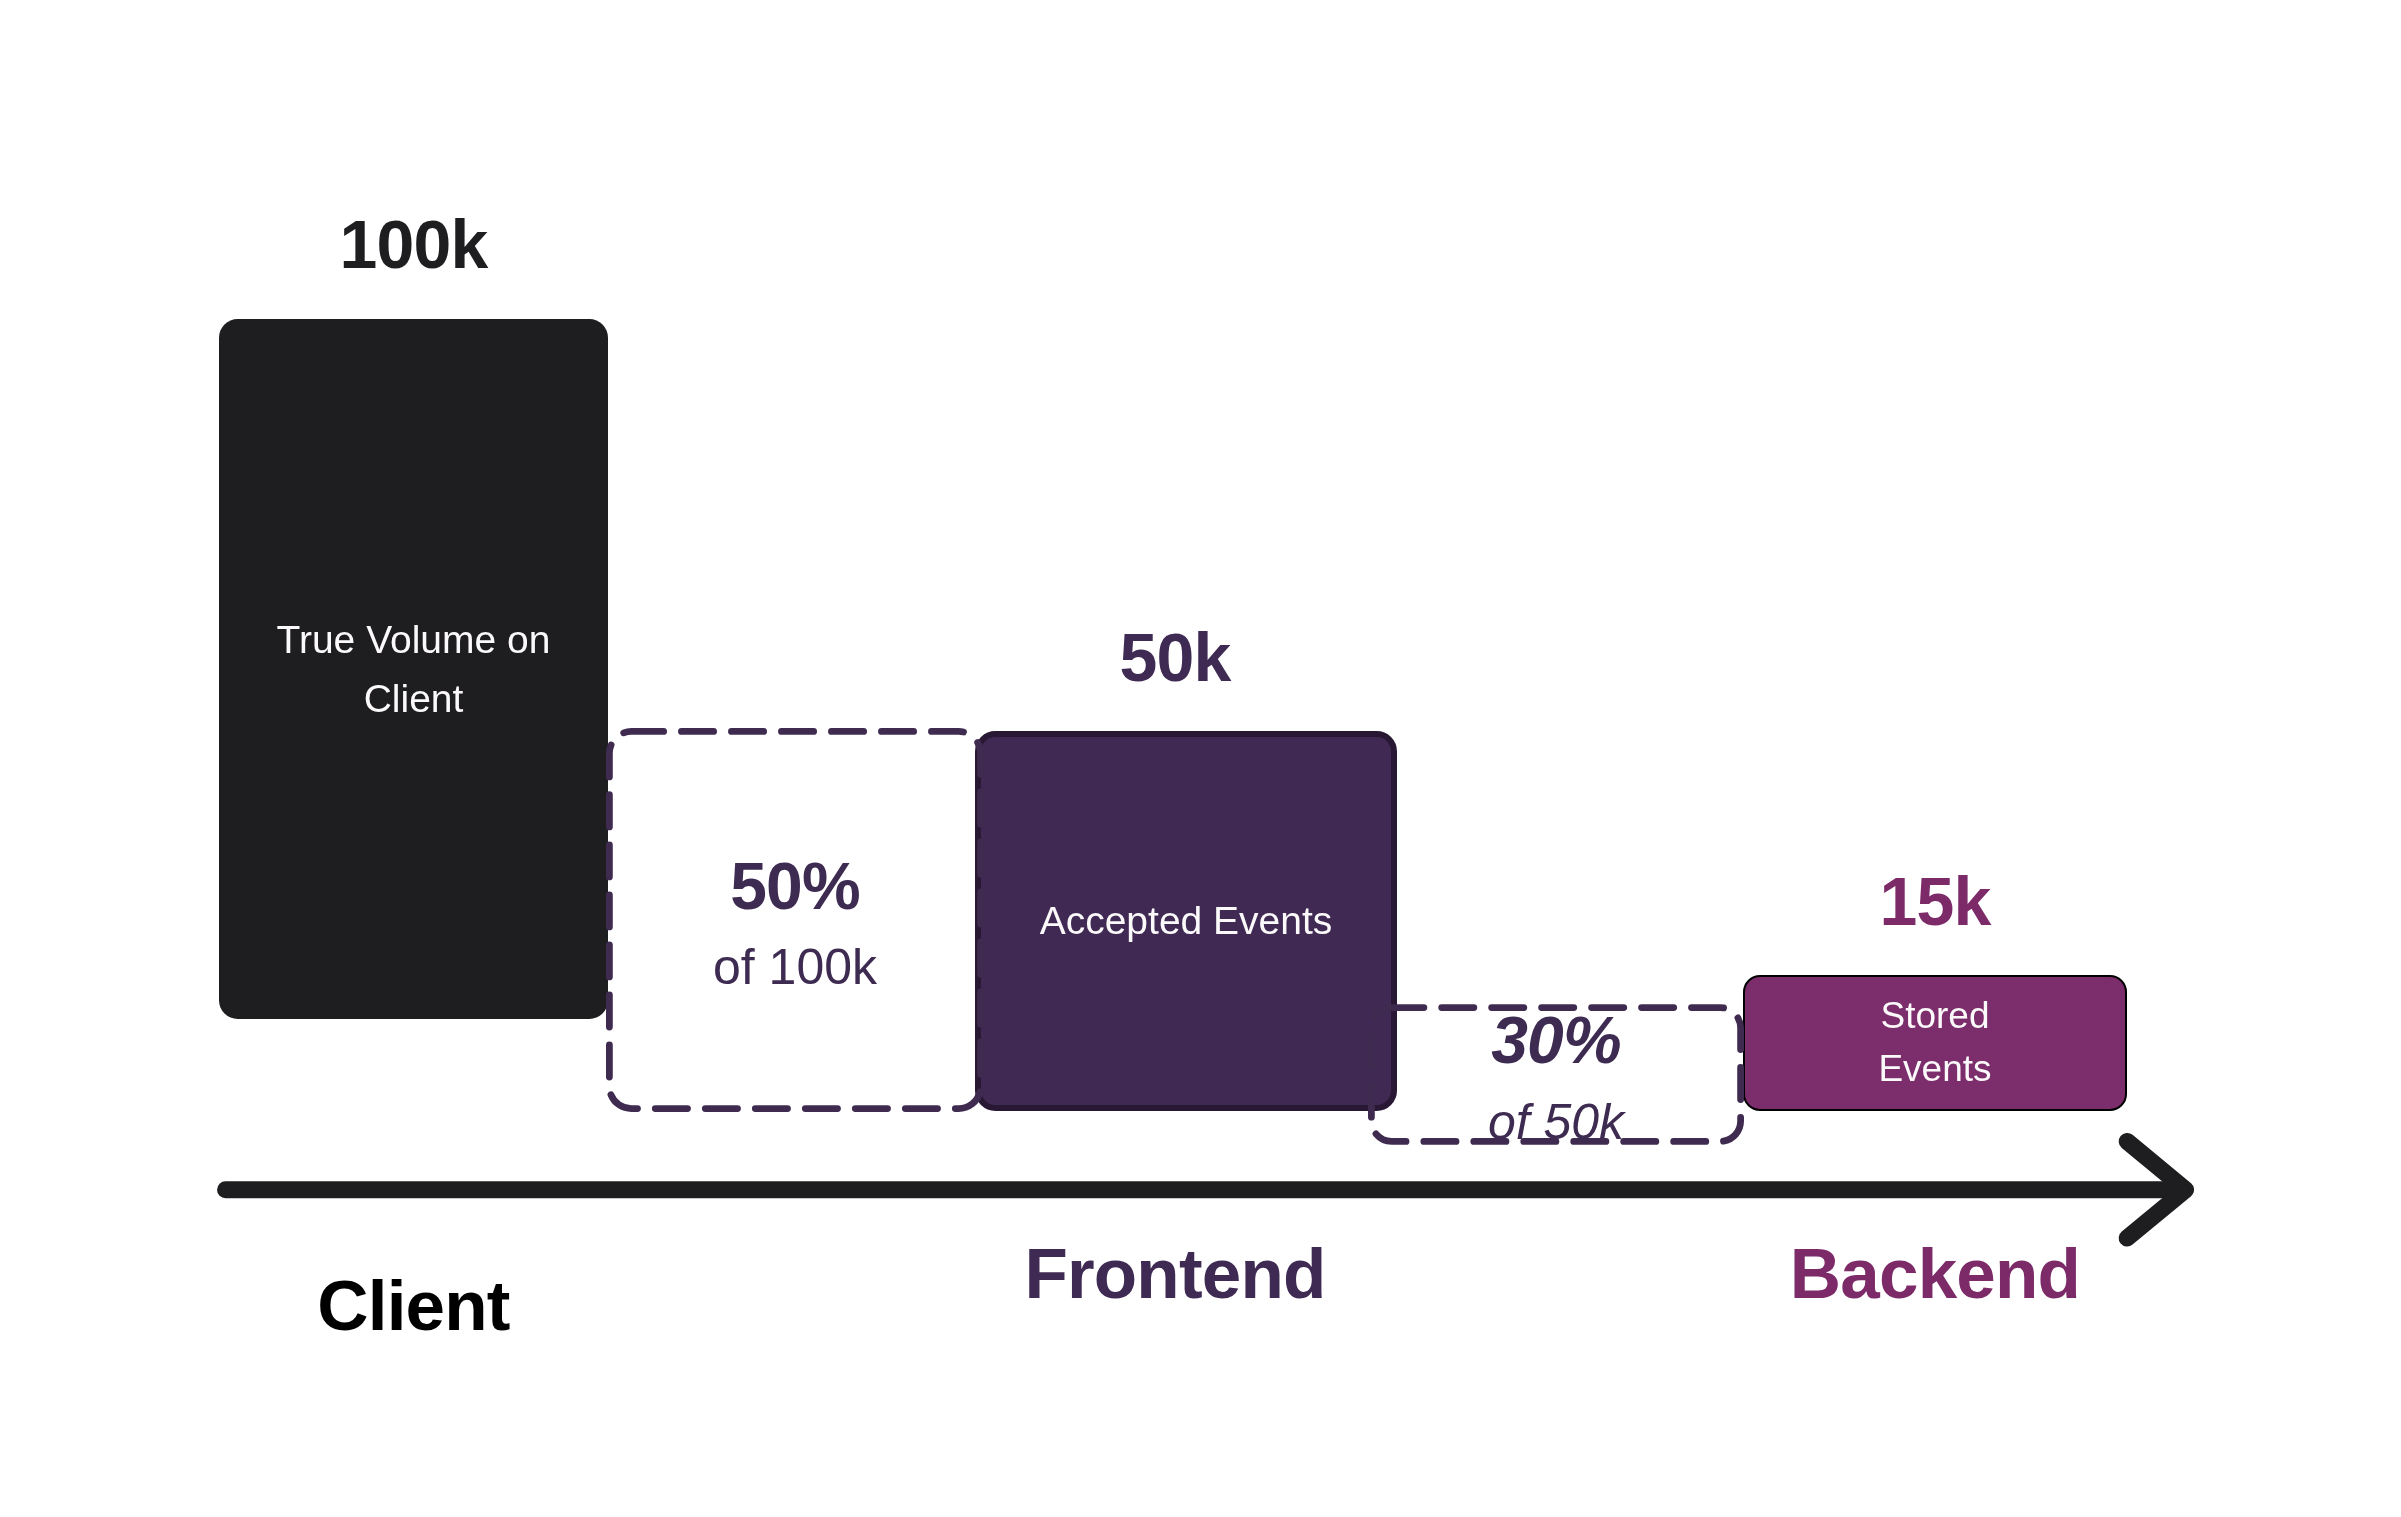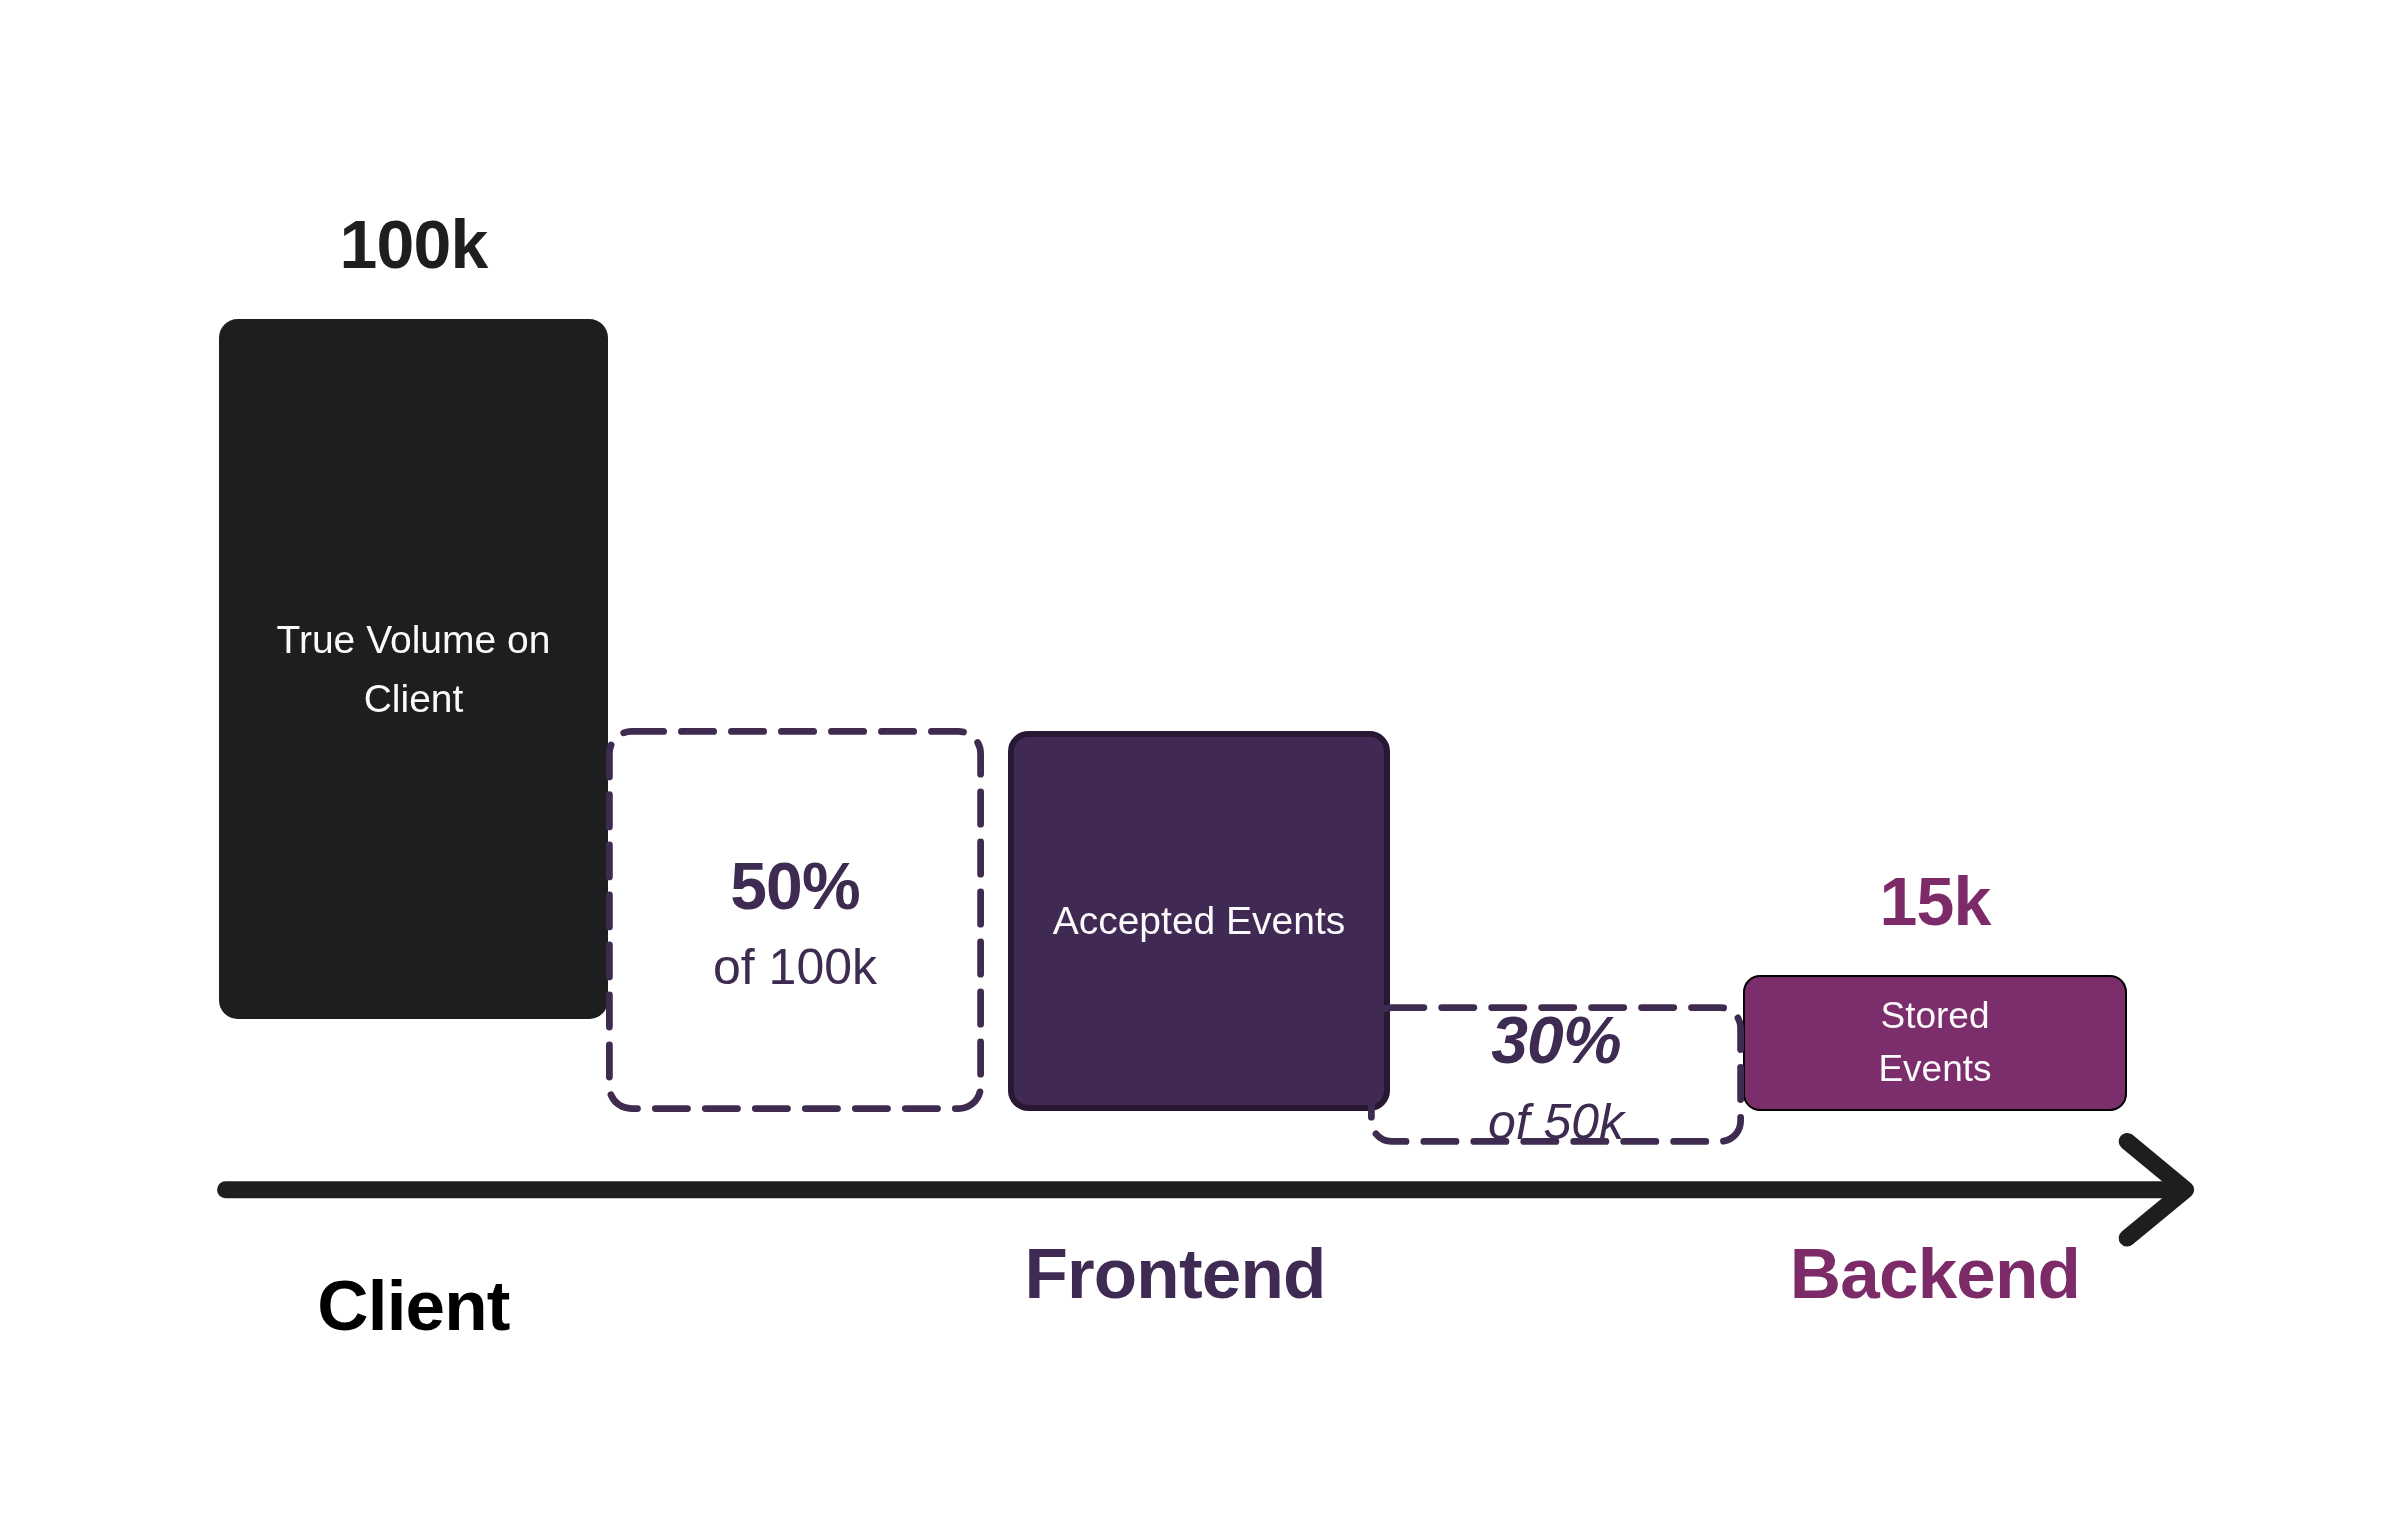--- a/index.html
+++ b/index.html
@@ -40,21 +40,21 @@
     font-weight:400;
     line-height:1.52;
   }
   .bar.client{
     left:219px;top:319px;width:389px;height:700px;
     background:#1e1d1f;
     border-radius:18.7px;
   }
   .bar.client .bar-label{width:314px;}
   .bar.frontend{
-    left:1008px;top:731px;width:382px;height:380px;
+    left:975px;top:731px;width:422px;height:380px;
     background:#402a54;
     border:6px solid #281833;
     border-radius:20.4px;
   }
   .bar.frontend .bar-label{width:373px;}
   .bar.backend{
     left:1743px;top:975px;width:384px;height:136px;
     background:#7c2d6b;
     border:2px solid #000000;
     border-radius:17px;
@@ -107,20 +107,21 @@
   .axis-label.a-backend{left:1743px;width:384px;color:#7c2a68;}
 
   .arrow-svg{position:absolute;left:0;top:0;}
 </style>
 </head>
 <body>
 
 <div class="stage-area">
 
   <div class="val v-client">100k</div>
+  <div class="val v-frontend">50k</div>
   <div class="val v-backend">15k</div>
 
   <div class="bar client">
     <div class="bar-label">True Volume on Client</div>
   </div>
 
   <div class="bar frontend">
     <div class="bar-label">Accepted Events</div>
   </div>
 

